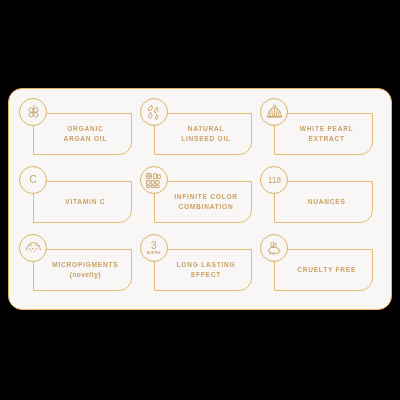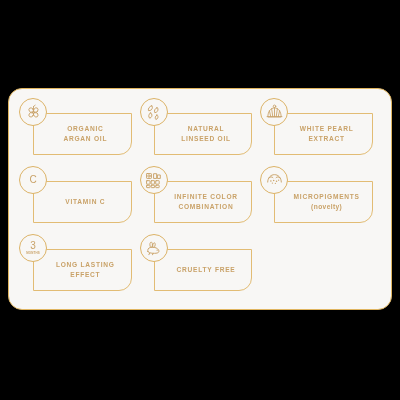--- a/index.html
+++ b/index.html
@@ -209,20 +209,28 @@
             <rect x="3.2" y="12.2" width="4.4" height="4.4" rx="0.6"></rect>
             <rect x="9.0" y="12.2" width="4.4" height="4.4" rx="0.6"></rect>
             <rect x="14.8" y="12.2" width="4.4" height="4.4" rx="0.6"></rect>
             <rect x="3.2" y="18.0" width="4.4" height="3.0" rx="0.6"></rect>
             <rect x="9.0" y="18.0" width="4.4" height="3.0" rx="0.6"></rect>
             <rect x="14.8" y="18.0" width="4.4" height="3.0" rx="0.6"></rect>
           </svg>
         </div>
       </div>
 
+      <div class="feature">
+        <div class="feature-box">
+          <span class="feature-label">NUANCES</span>
+        </div>
+        <div class="icon-badge">
+          <span class="txt-num small">118</span>
+        </div>
+      </div>
 
       <div class="feature">
         <div class="feature-box">
           <span class="feature-label"><span>MICROPIGMENTS</span><span class="sub">(novelty)</span></span>
         </div>
         <div class="icon-badge">
           <svg width="19" height="19" viewBox="0 0 24 24" fill="none" stroke="#c9a268" stroke-width="1.2" stroke-linecap="round" stroke-linejoin="round">
             <path d="M3.4 14.0 C3.4 8.6 7.2 4.6 12 4.6 C16.8 4.6 20.6 8.6 20.6 14.0"></path>
             <path d="M5.2 8.6 C6.8 7.0 8.6 7.0 10.0 8.4"></path>
             <path d="M14.0 8.4 C15.4 7.0 17.2 7.0 18.8 8.6"></path>

